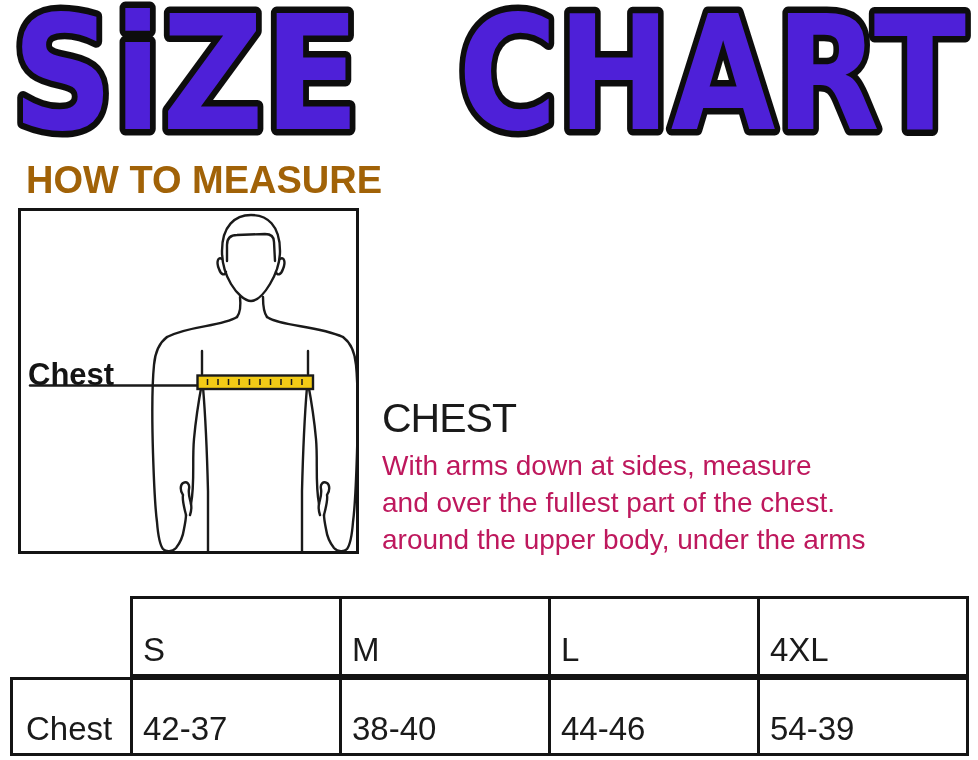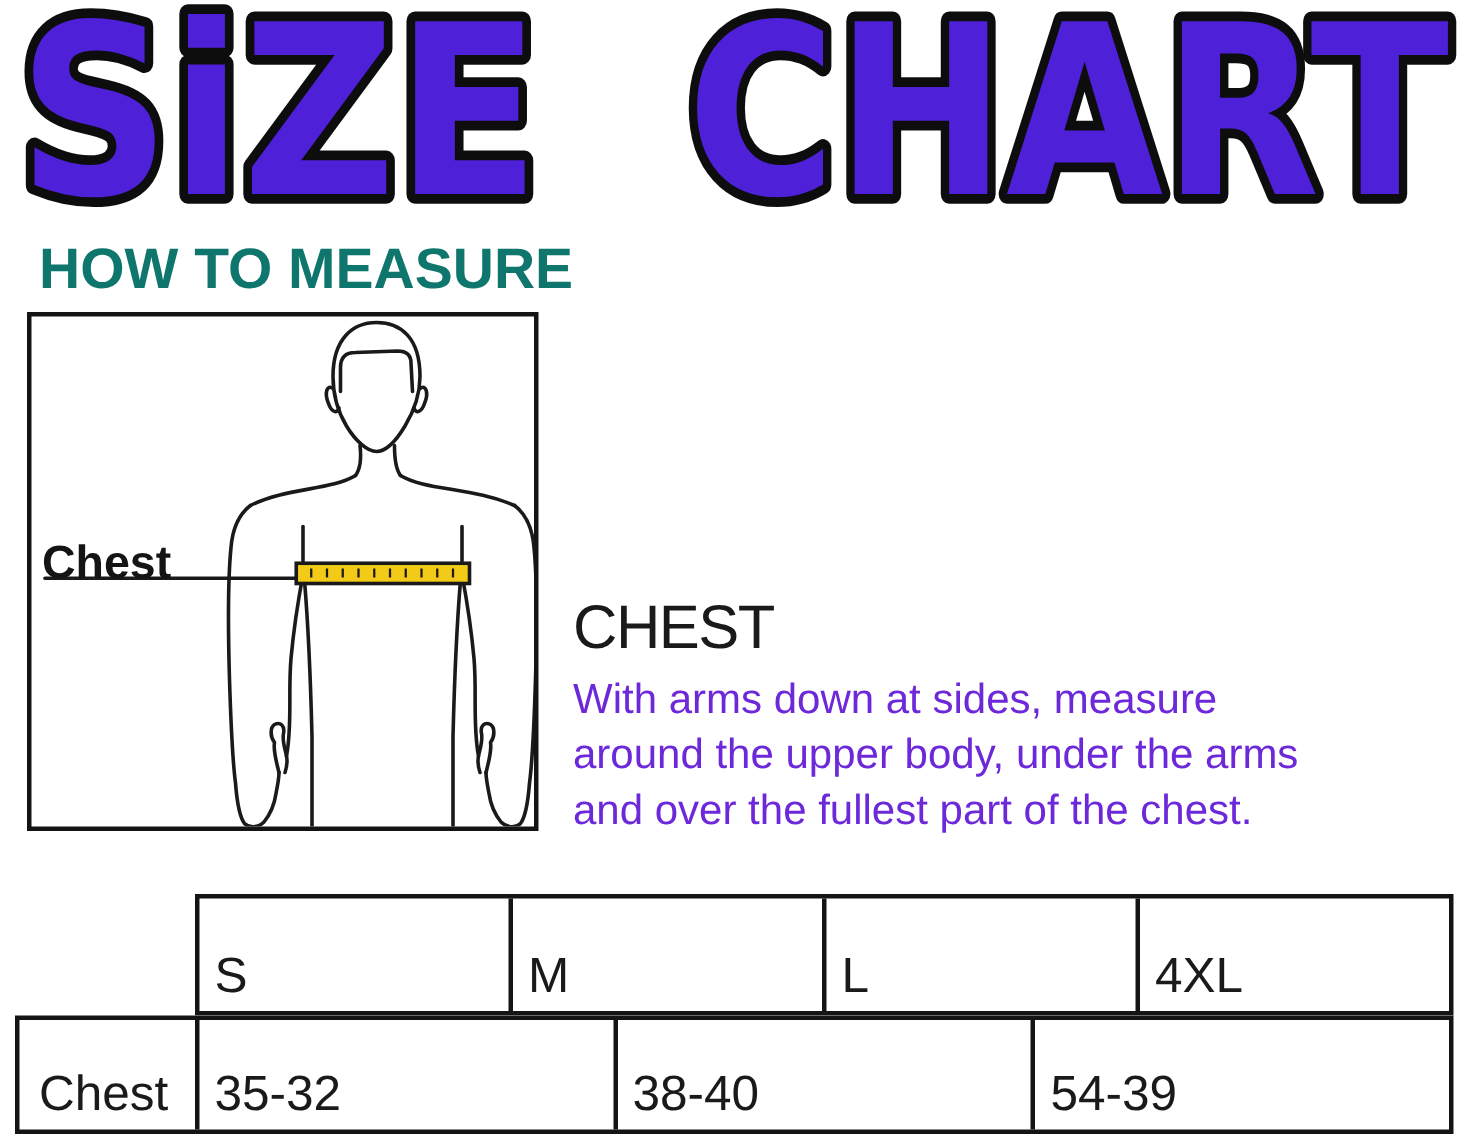--- a/index.html
+++ b/index.html
@@ -10,30 +10,30 @@
   .abs{position:absolute;}
 
   
   #title-svg{left:0;top:0;width:978px;height:152px;}
   #title-svg text{
     font-family:"DejaVu Sans", sans-serif;font-weight:bold;font-size:158px;
     paint-order:stroke;stroke:#0d0d0d;stroke-width:13px;stroke-linejoin:round;
   }
 
   
-  .howto{left:26px;top:159px;font-size:38px;font-weight:bold;letter-spacing:0px;color:#0f766e;}
+  .howto{left:26px;top:159px;font-size:38px;font-weight:bold;letter-spacing:0px;color:#a16207;}
 
   
   .figure-box{left:18px;top:208px;width:341px;height:346px;border:3px solid #141414;box-sizing:border-box;background:#fff;}
   .figure-box svg{position:absolute;left:0;top:0;}
   .chest-label{position:absolute;left:7px;top:146px;font-size:31px;font-weight:bold;color:#141414;letter-spacing:0px;}
 
   
   .chest-heading{left:382px;top:395px;font-size:41px;font-weight:400;letter-spacing:-1px;color:#1a1a1a;}
-  .chest-text{left:382px;top:447px;font-size:28px;line-height:37px;font-weight:400;color:#6d28d9;}
+  .chest-text{left:382px;top:447px;font-size:28px;line-height:37px;font-weight:400;color:#be185d;}
 
   
   .trow{display:flex;box-sizing:border-box;border:3px solid #141414;background:#fff;}
   .thead{left:130px;top:596px;width:839px;height:81px;}
   .tbody{left:10px;top:677px;width:959px;height:79px;}
   .tcell{
     flex:1;box-sizing:border-box;border-left:3px solid #141414;
     display:flex;align-items:flex-end;padding:0 0 5px 10px;
     font-size:33px;color:#1a1a1a;overflow:hidden;white-space:nowrap;
   }
@@ -81,29 +81,30 @@
       <rect x="176.5" y="164.5" width="115.5" height="13.5" fill="#F2CB16" stroke="#1a1a1a" stroke-width="2.4"></rect>
       <path d="M186.5 168 V174 M197 168 V174 M207.5 168 V174 M218 168 V174 M228.5 168 V174 M239 168 V174 M249.5 168 V174 M260 168 V174 M270.5 168 V174 M281 168 V174" stroke="#1a1a1a" stroke-width="1.5" fill="none"></path>
     </g>
   </svg>
   <div class="chest-label">Chest</div>
 </div>
 
 <div class="abs chest-heading">CHEST</div>
 <div class="abs chest-text">
   <div>With arms down at sides, measure</div>
+  <div>and over the fullest part of the chest.</div>
   <div>around the upper body, under the arms</div>
-  <div>and over the fullest part of the chest.</div>
 </div>
 
 <div class="abs trow thead">
   <div class="tcell">S</div>
   <div class="tcell">M</div>
   <div class="tcell">L</div>
   <div class="tcell">4XL</div>
 </div>
 
 <div class="abs trow tbody">
   <div class="tcell rowlabel">Chest</div>
-  <div class="tcell">35-32</div>
+  <div class="tcell">42-37</div>
   <div class="tcell">38-40</div>
+  <div class="tcell">44-46</div>
   <div class="tcell">54-39</div>
 </div>
 
 </body></html>

